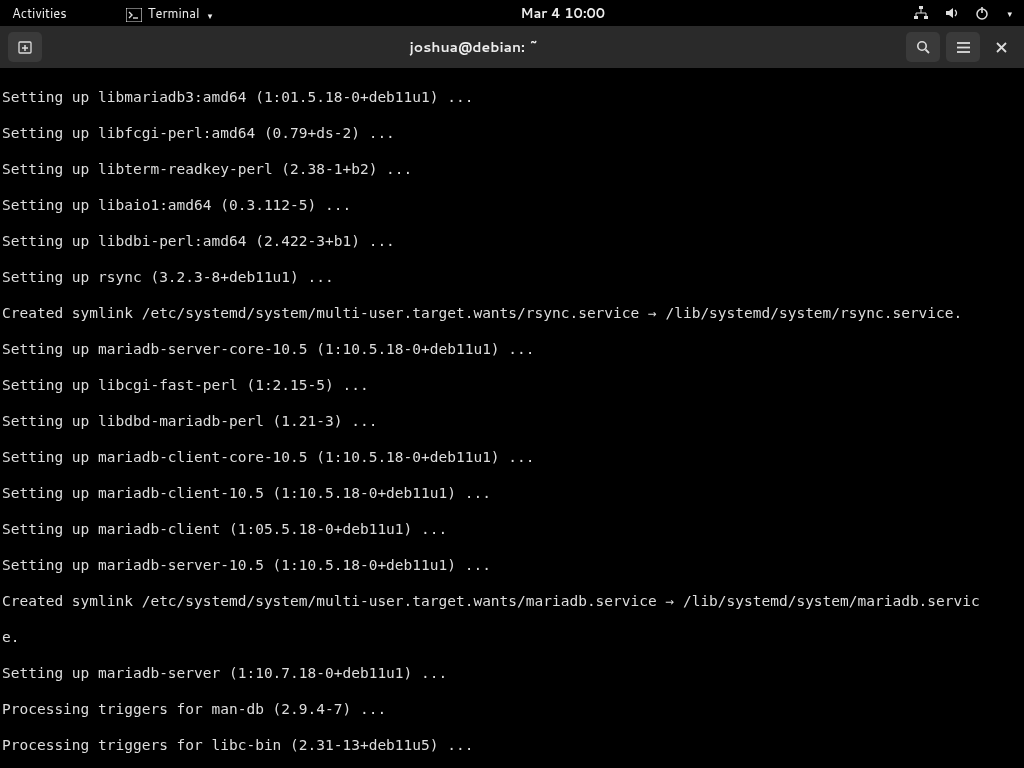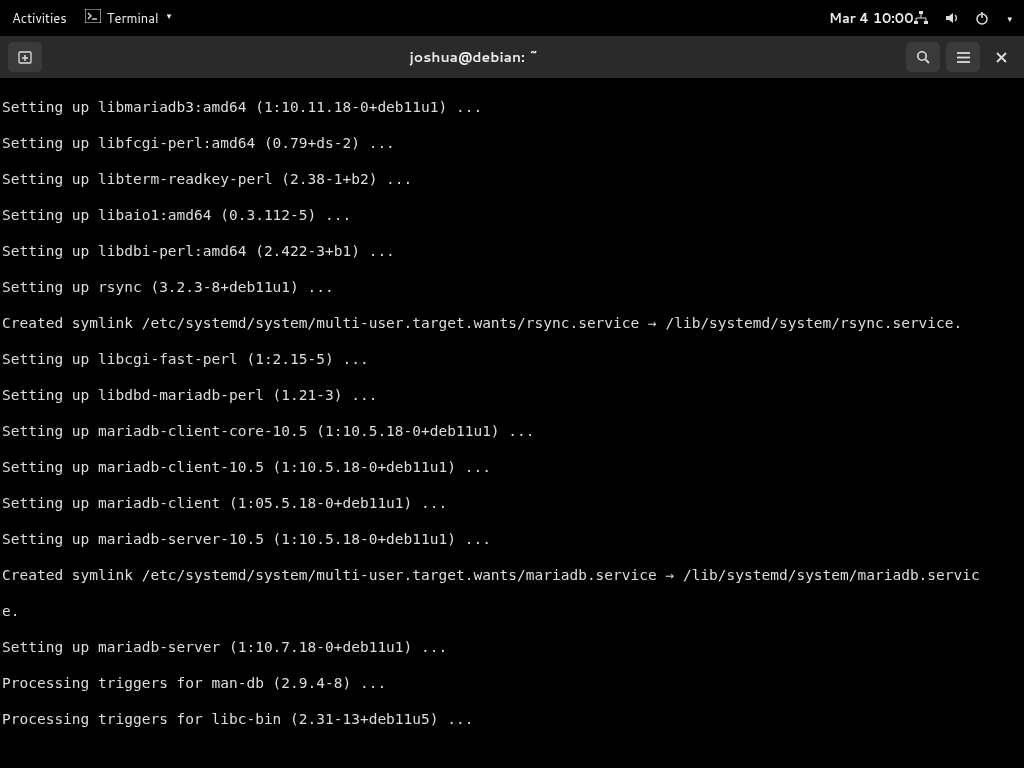--- a/index.html
+++ b/index.html
@@ -6,33 +6,33 @@
     body {
       font-family: "DejaVu Sans Mono", "Liberation Mono", monospace;
       font-size: 14px;
       background: #000;
       color: #ddd;
       width: 1024px;
       height: 768px;
       overflow: hidden;
     }
     .topbar {
-      height: 36px;
+      height: 26px;
       background: #000;
       display: flex;
       align-items: center;
       padding: 0 12px;
       font-family: "Cantarell", "DejaVu Sans", sans-serif;
       font-size: 13px;
       color: #eee;
     }
     .topbar .left { display: flex; align-items: center; gap: 18px; }
-    .topbar .center { flex: 1; text-align: right; font-weight: 600; }
+    .topbar .center { flex: 1; text-align: center; font-weight: 600; }
     .topbar .right { display: flex; align-items: center; gap: 16px; }
-    .topbar .app-menu { display: flex; align-items: flex-start; gap: 6px; }
+    .topbar .app-menu { display: flex; align-items: flex-end; gap: 6px; margin-left: 41px; }
     .topbar svg { fill: #ddd; }
     .tri-down { font-size: 9px; margin-left: 2px; }
 
     .titlebar {
       height: 42px;
       background: #2a2a2a;
       display: flex;
       align-items: center;
       padding: 0 8px;
       font-family: "Cantarell", "DejaVu Sans", sans-serif;
@@ -127,32 +127,33 @@
     <div class="btn plain">
       <svg width="13" height="13" viewBox="0 0 13 13">
           <line x1="2" y1="2" x2="11" y2="11" stroke="#ddd" stroke-width="1.8"></line>
           <line x1="11" y1="2" x2="2" y2="11" stroke="#ddd" stroke-width="1.8"></line>
         </svg>
     </div>
   </div>
 </div>
 
 <div class="terminal">
-<div class="line">Setting up libmariadb3:amd64 (1:10.11.18-0+deb11u1) ...</div>
+<div class="line">Setting up libmariadb3:amd64 (1:01.5.18-0+deb11u1) ...</div>
 <div class="line">Setting up libfcgi-perl:amd64 (0.79+ds-2) ...</div>
 <div class="line">Setting up libterm-readkey-perl (2.38-1+b2) ...</div>
 <div class="line">Setting up libaio1:amd64 (0.3.112-5) ...</div>
 <div class="line">Setting up libdbi-perl:amd64 (2.422-3+b1) ...</div>
 <div class="line">Setting up rsync (3.2.3-8+deb11u1) ...</div>
 <div class="line">Created symlink /etc/systemd/system/multi-user.target.wants/rsync.service → /lib/systemd/system/rsync.service.</div>
+<div class="line">Setting up mariadb-server-core-10.5 (1:10.5.18-0+deb11u1) ...</div>
 <div class="line">Setting up libcgi-fast-perl (1:2.15-5) ...</div>
 <div class="line">Setting up libdbd-mariadb-perl (1.21-3) ...</div>
 <div class="line">Setting up mariadb-client-core-10.5 (1:10.5.18-0+deb11u1) ...</div>
 <div class="line">Setting up mariadb-client-10.5 (1:10.5.18-0+deb11u1) ...</div>
 <div class="line">Setting up mariadb-client (1:05.5.18-0+deb11u1) ...</div>
 <div class="line">Setting up mariadb-server-10.5 (1:10.5.18-0+deb11u1) ...</div>
 <div class="line">Created symlink /etc/systemd/system/multi-user.target.wants/mariadb.service → /lib/systemd/system/mariadb.servic</div>
 <div class="line">e.</div>
 <div class="line">Setting up mariadb-server (1:10.7.18-0+deb11u1) ...</div>
-<div class="line">Processing triggers for man-db (2.9.4-8) ...</div>
+<div class="line">Processing triggers for man-db (2.9.4-7) ...</div>
 <div class="line">Processing triggers for libc-bin (2.31-13+deb11u5) ...</div>
 
 </div>
 
 </body></html>

